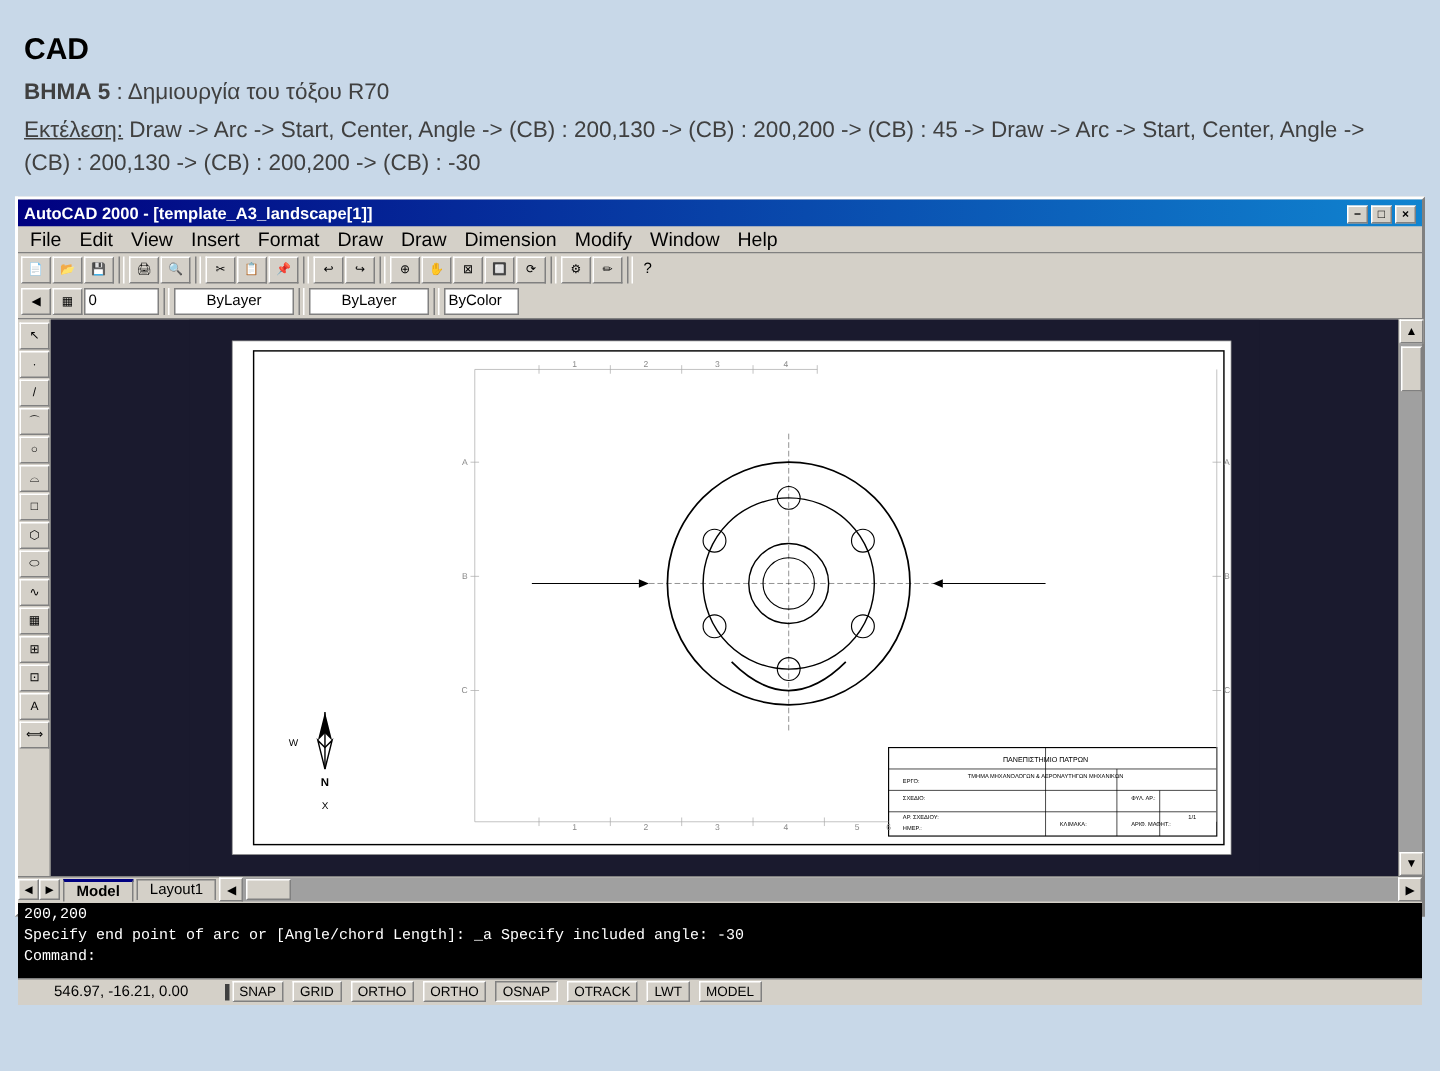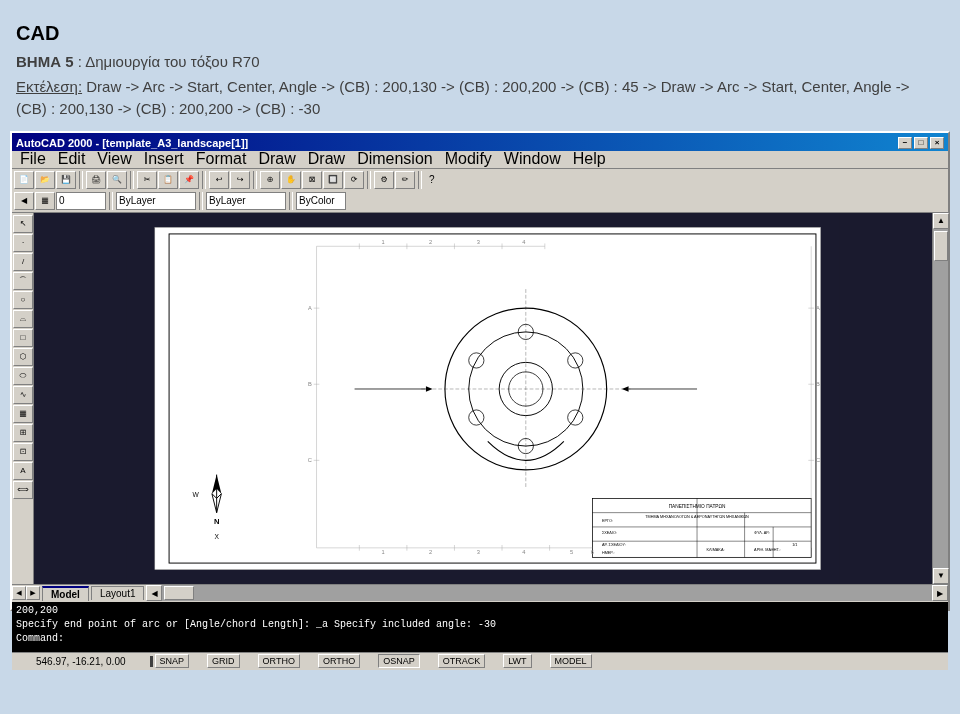--- a/index.html
+++ b/index.html
@@ -92,21 +92,21 @@
       cursor: pointer;
       color: #000;
     }
 
     
     .menu-bar {
       background: #d4d0c8;
       display: flex;
       gap: 0px;
       padding: 1px 2px;
-      font-size: 16px;
+      font-size: 13px;
       border-bottom: 1px solid #808080;
       height: 18px;
       align-items: center;
     }
     .menu-item {
       padding: 1px 6px;
       cursor: pointer;
       color: #000;
     }
 
@@ -150,20 +150,21 @@
       background: white;
       border: 1px solid #808080;
       font-size: 10px;
       padding: 0 2px;
       display: flex;
       align-items: center;
       min-width: 50px;
     }
     .tb-dropdown-long {
       min-width: 80px;
+      justify-content: center;
     }
     .tb-text {
       font-size: 10px;
       padding: 0 4px;
     }
 
     
     .main-area {
       display: flex;
       height: calc(100% - 105px);
@@ -334,21 +335,21 @@
       height: 18px;
       font-size: 10px;
     }
     .status-coords {
       padding: 0 24px;
       border-right: 3px solid #404040;
       min-width: 100px;
     }
     .status-buttons {
       display: flex;
-      gap: 18px;
+      gap: 6px;
       padding: 1px 2px;
     }
     .status-btn {
       padding: 1px 4px;
       background: #d4d0c8;
       border: 1px solid #808080;
       border-top-color: #fff;
       border-left-color: #fff;
       font-size: 9px;
       cursor: pointer;

